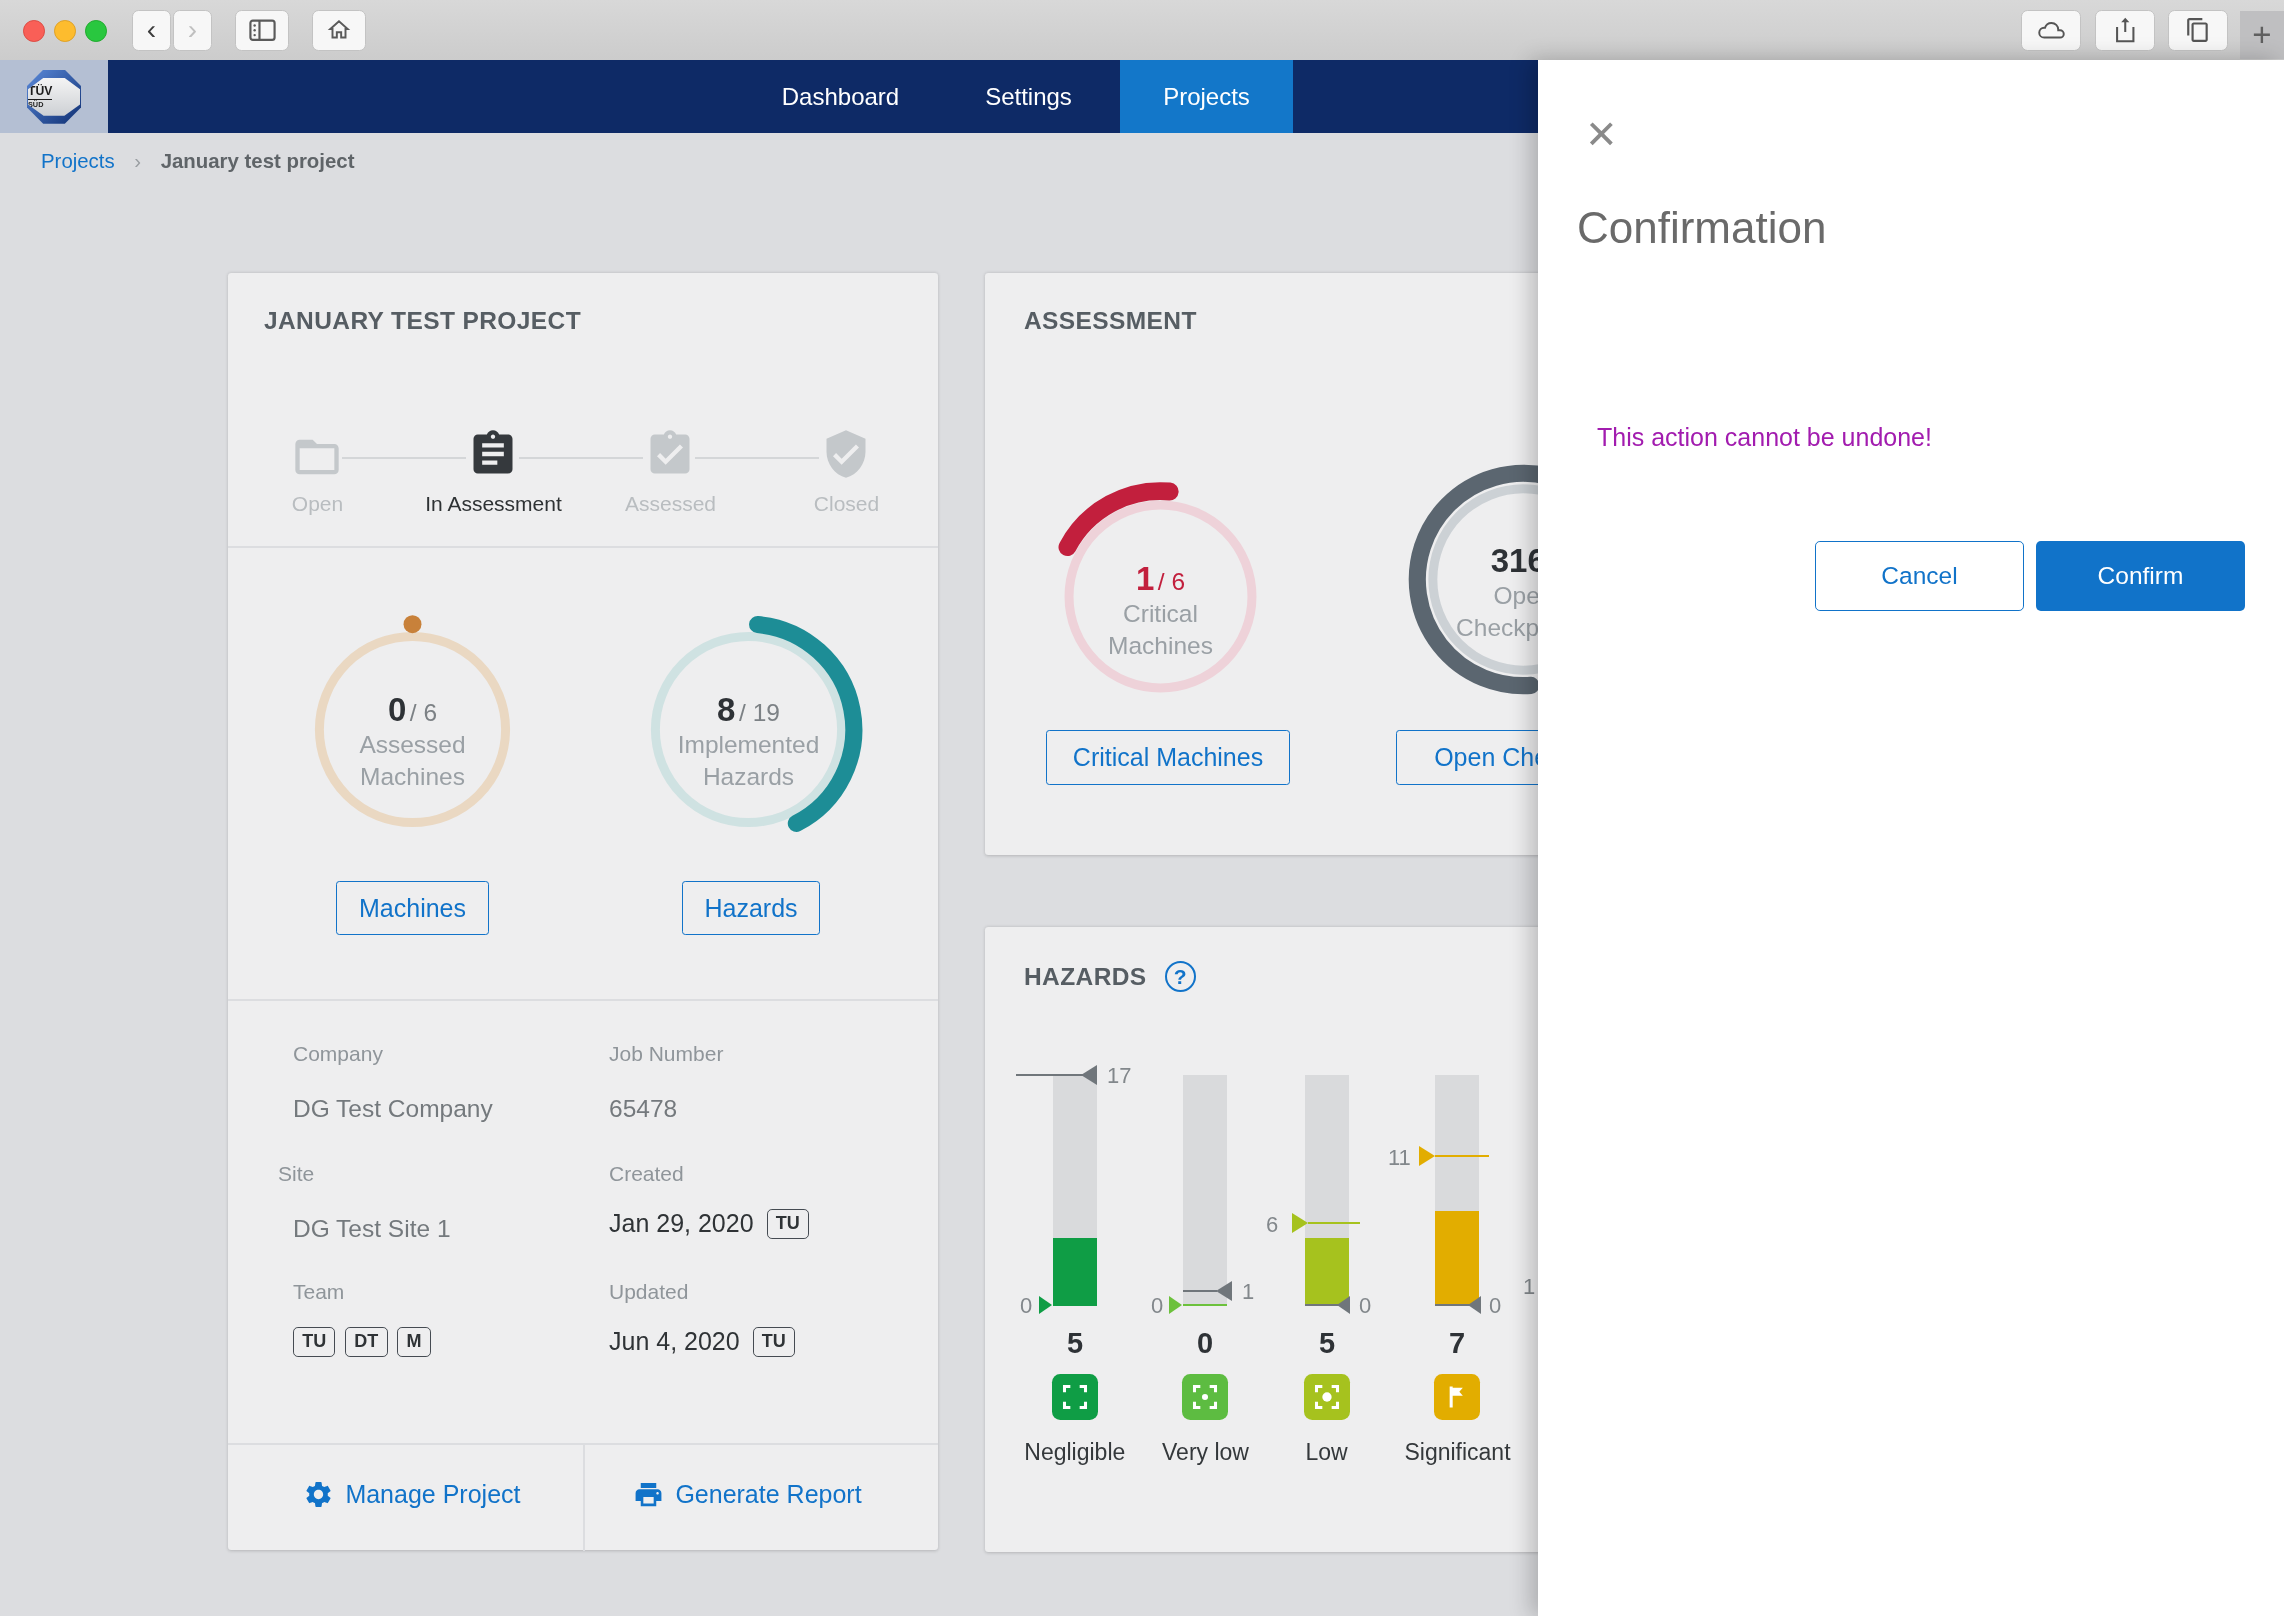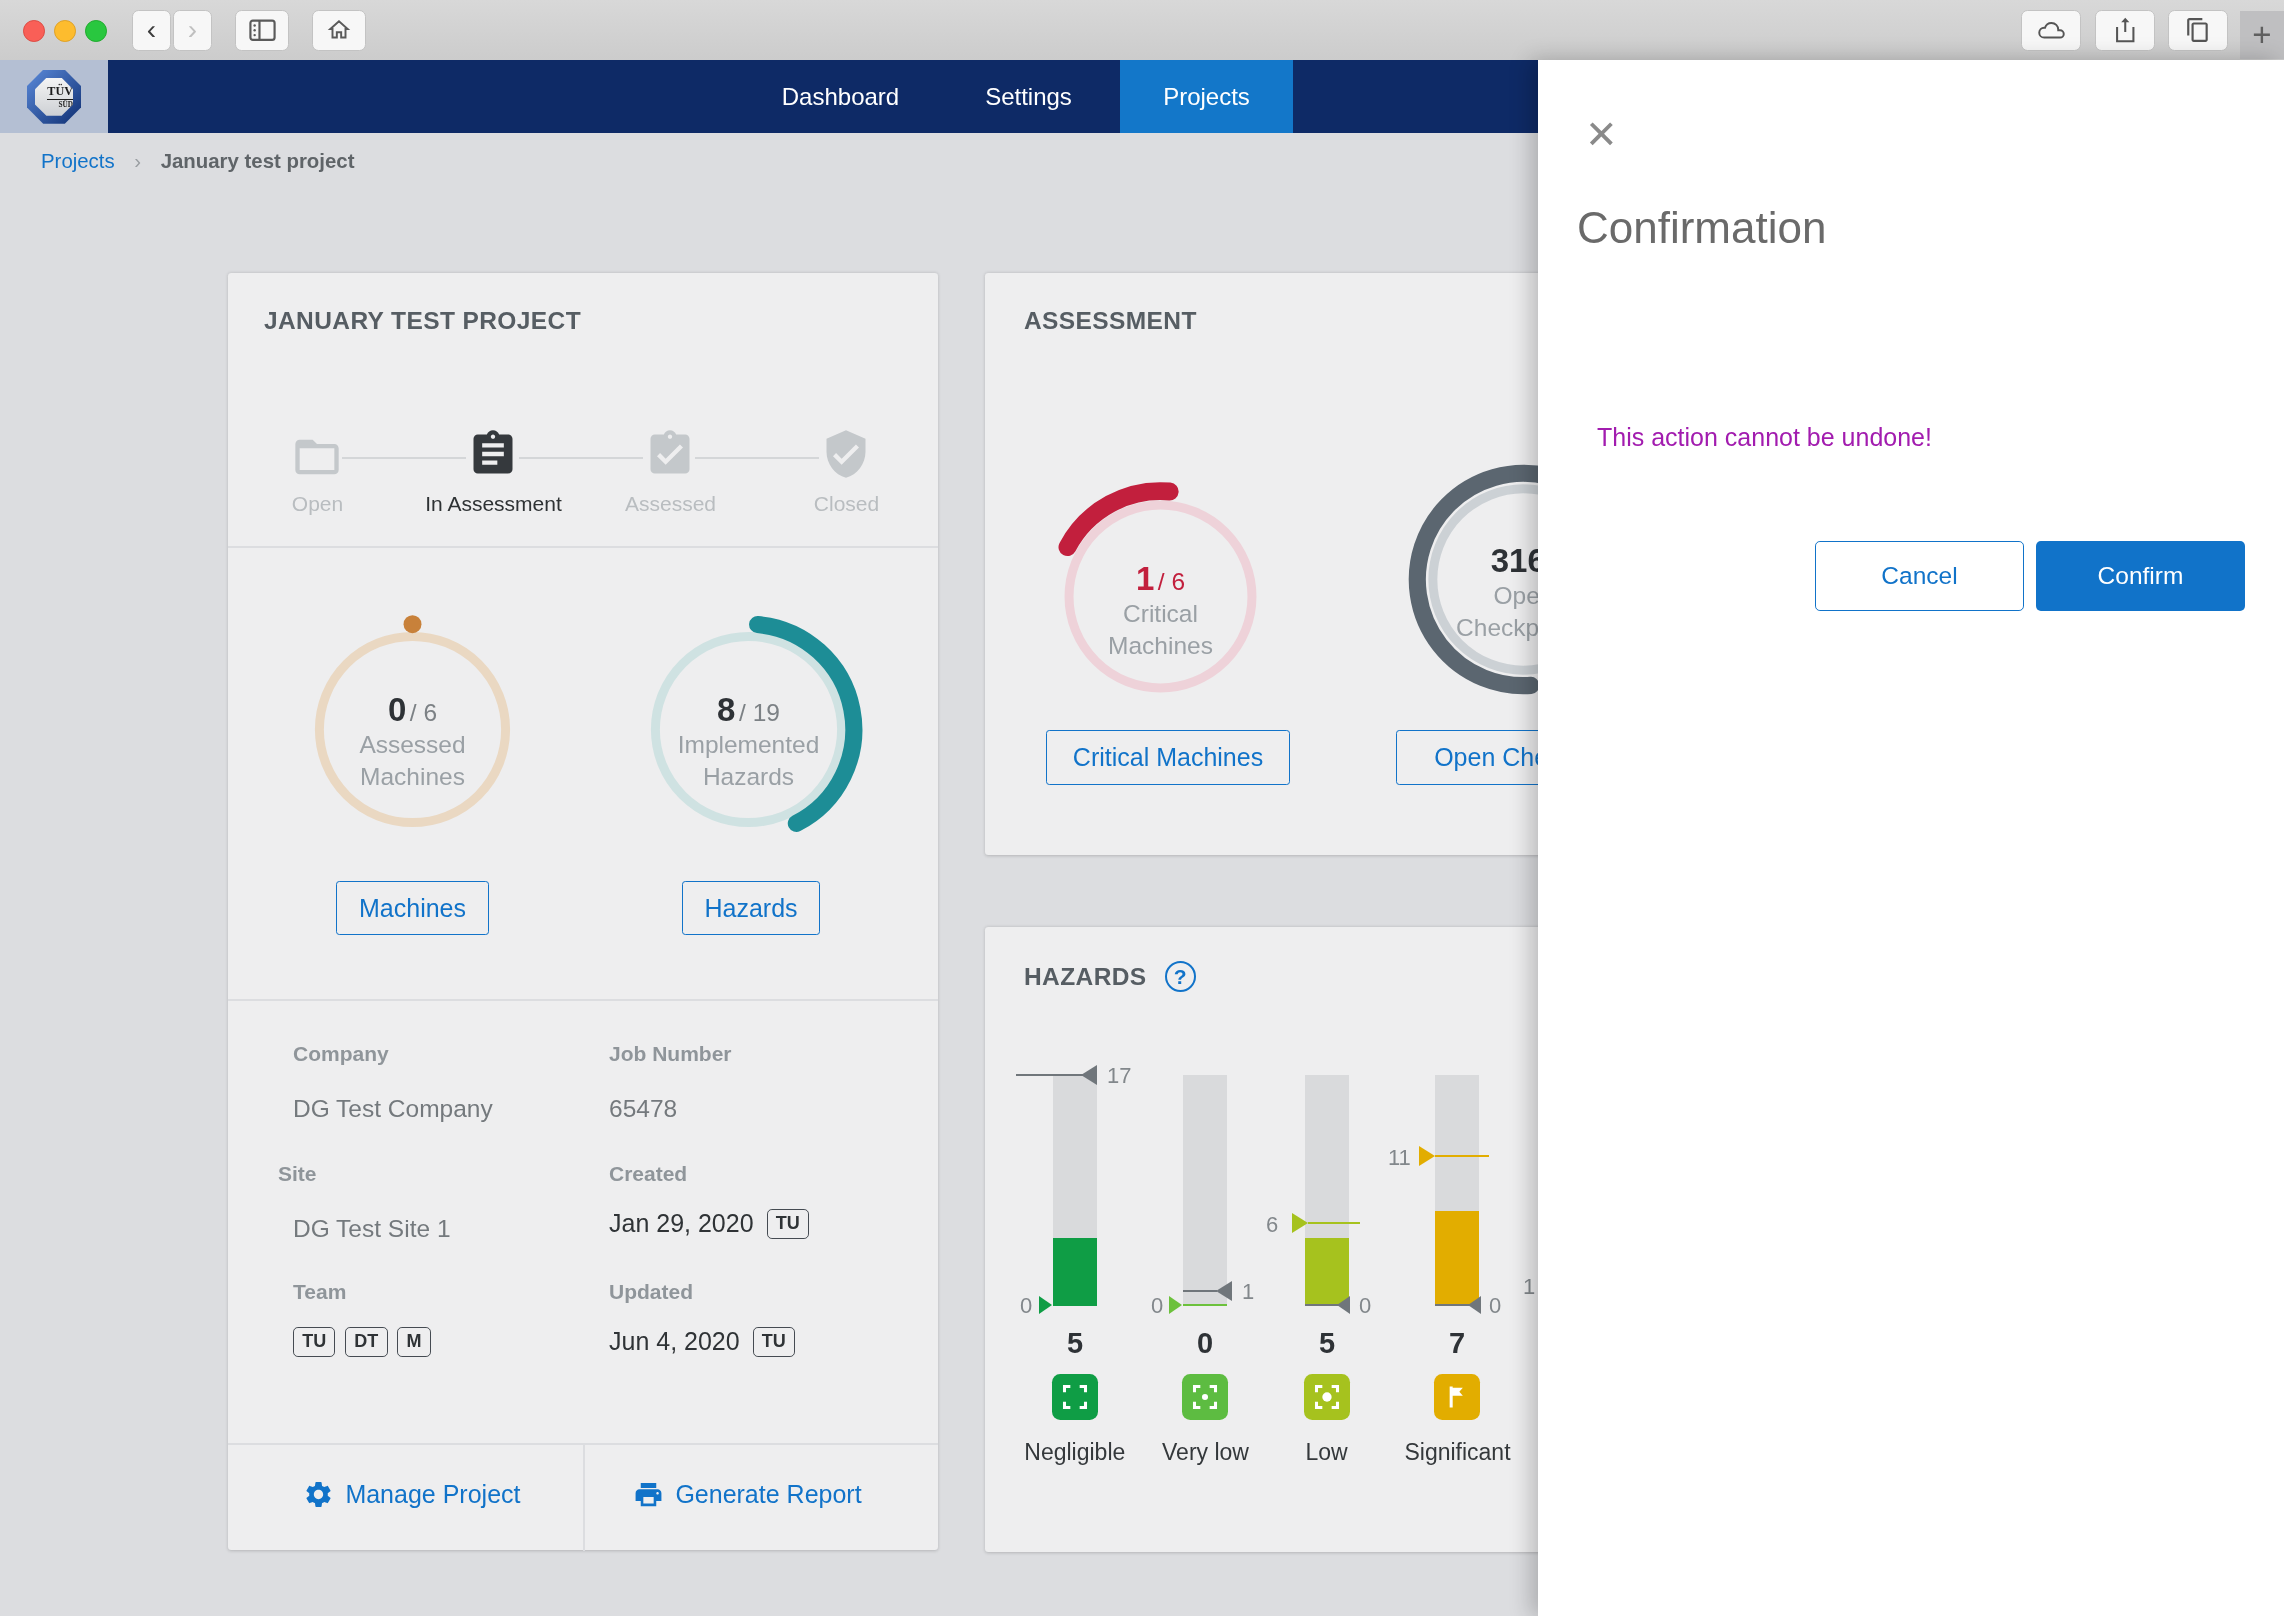--- a/index.html
+++ b/index.html
@@ -16,21 +16,21 @@
   .chrome-btn{top:9.8px;height:41px;background:#f7f7f7;border:0.8px solid #c3c3c3;border-radius:6.5px;display:flex;align-items:center;justify-content:center;color:#555;box-sizing:border-box;}
   .chev{font-size:28px;font-weight:400;line-height:1;}
   #url-bar{left:697px;top:8.2px;width:938px;height:44px;background:#fcfcfc;border:0.8px solid #c6c6c6;border-radius:6.5px;display:flex;align-items:center;justify-content:center;gap:8.2px;}
   #url-text{font-size:21px;color:#4c4c4c;}
   #refresh-icon{position:absolute;right:13px;top:9.8px;}
   #newtab-area{left:2240px;top:11.4px;width:44px;height:48px;background:#bfbfc1;display:flex;align-items:center;justify-content:center;font-size:33px;color:#5f5f5f;}
 
   
   #logo-tile{left:0;top:60px;width:108px;height:73px;background:#b4bfd3;}
   .oct-outer{position:absolute;left:27px;top:9.8px;width:54px;height:54px;background:linear-gradient(135deg,#5b8ada,#0f2f72);clip-path:polygon(30% 0,70% 0,100% 30%,100% 70%,70% 100%,30% 100%,0 70%,0 30%);display:flex;align-items:center;justify-content:center;}
-  .oct-inner{width:38px;height:38px;background:linear-gradient(#f4f4f4,#cdd0d4);clip-path:polygon(30% 0,70% 0,100% 30%,100% 70%,70% 100%,30% 100%,0 70%,0 30%);display:flex;flex-direction:column;align-items:flex-end;justify-content:center;font-family:Liberation Serif, serif;}
+  .oct-inner{width:52px;height:38px;background:linear-gradient(#f4f4f4,#cdd0d4);clip-path:polygon(30% 0,70% 0,100% 30%,100% 70%,70% 100%,30% 100%,0 70%,0 30%);display:flex;flex-direction:column;align-items:flex-start;justify-content:center;}
   .oct-top{font-size:12.2px;font-weight:900;color:#1c1c1c;border-bottom:1.6px solid #1c1c1c;line-height:1.1;}
   .oct-bottom{font-size:7.3px;font-weight:700;color:#1c1c1c;}
   #navbar{left:108px;top:60px;width:2176px;height:73px;background:#0e2a66;}
   .nav-tab{position:absolute;top:0;height:73px;line-height:73px;text-align:center;color:#ffffff;font-size:24px;cursor:pointer;}
   .nav-tab.active{background:#1377c9;}
 
   
   #content{left:0;top:133px;width:2284px;height:1484px;background:#dcdde0;}
   .crumb-link{color:#1173c9;font-size:20.4px;}
   .crumb-sep{color:#9a9ea2;font-size:20.4px;}
@@ -50,21 +50,21 @@
   
   .gauge-text{display:flex;flex-direction:column;align-items:center;text-align:center;}
   .gauge-val{font-size:33px;font-weight:700;color:#2e3236;}
   .gauge-sep{font-size:24.5px;font-weight:400;color:#7c8185;}
   .gauge-label{font-size:24.5px;color:#9aa0a5;line-height:32px;}
   .crimson .gauge-val{color:#c21f3d;}
   .crimson .gauge-sep{color:#c21f3d;}
   .btn-outline{border:1.6px solid #1173c9;border-radius:3.3px;color:#1173c9;font-size:25px;display:flex;align-items:center;justify-content:center;background:transparent;box-sizing:border-box;cursor:pointer;white-space:nowrap;overflow:hidden;}
 
   
-  .dt-label{font-size:21px;font-weight:700;color:#8f959a;}
+  .dt-label{font-size:21px;font-weight:400;color:#8f959a;}
   .dt-value{font-size:24.5px;color:#74797d;}
   .dt-date{font-size:25px;color:#2f3336;display:flex;align-items:center;gap:13px;}
   .badge{border:1.6px solid #454b52;border-radius:4.9px;font-size:18px;font-weight:700;color:#2f3336;padding:3.3px 8.2px;display:inline-block;}
   .footer-link{display:flex;align-items:center;gap:11.4px;color:#1173c9;font-size:25px;cursor:pointer;}
 
   
   .bar-track{position:absolute;width:44px;top:148px;height:230px;background:#d9dadc;}
   .bar-fill{position:absolute;width:44px;}
   .hline{position:absolute;height:2.4px;}
   .tri-l{position:absolute;width:0;height:0;border-top:10.6px solid transparent;border-bottom:10.6px solid transparent;border-right:16.3px solid #70767b;}

